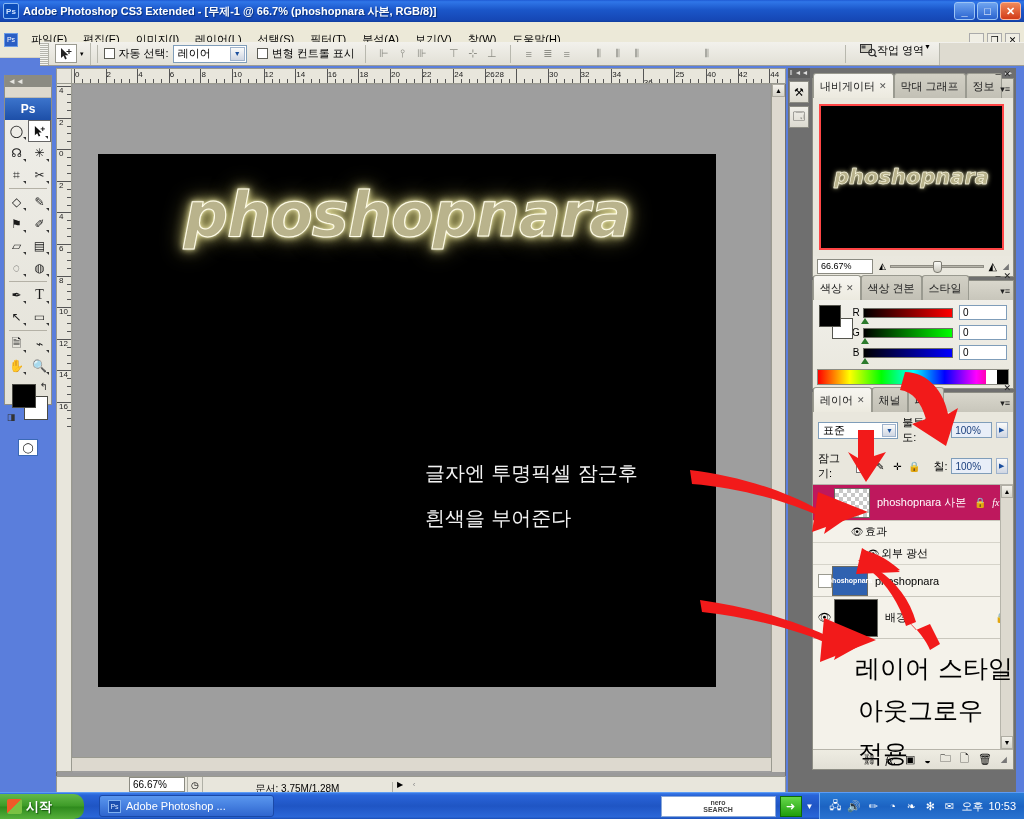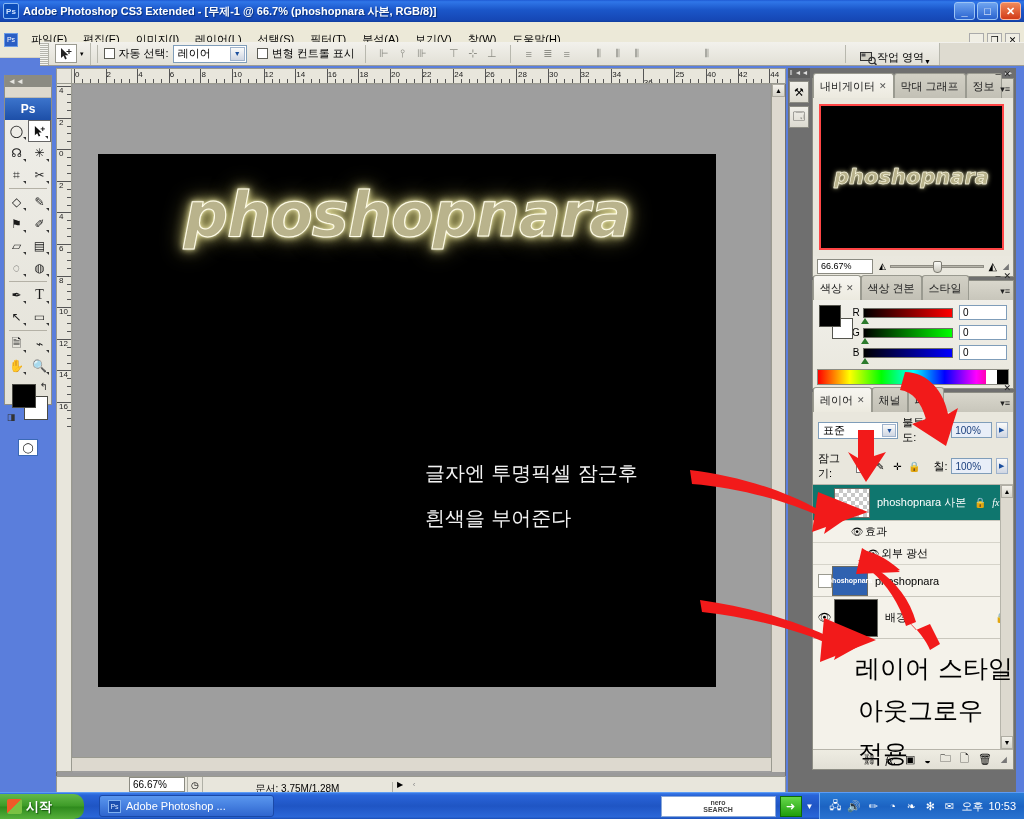--- a/index.html
+++ b/index.html
@@ -72,21 +72,21 @@
     display:flex;align-items:center;font-size:11px;padding-left:4px;position:relative;
   }
   .opt-select .arrow {
     position:absolute;right:1px;top:1px;width:15px;height:14px;
     background:linear-gradient(180deg,#fbfbfa,#cfd6e2);border:1px solid #9fb3cc;
     display:flex;align-items:center;justify-content:center;font-size:7px;color:#1b4f9e;
   }
   .align-icons { display:flex;gap:3px;align-items:center;padding:0 4px; }
   .align-ic { width:16px;height:16px;display:flex;align-items:center;justify-content:center;
     font-size:11px;color:#8e8e86; }
-  .workspace-btn { display:flex;align-items:flex-end;padding:0 8px;height:22px; }
+  .workspace-btn { display:flex;align-items:flex-start;padding:0 8px;height:22px; }
   .opt-right-fill { flex:1;height:22px;background:#dedbd0;border-left:1px solid #b8b8ae; }
 
   
   .toolbox {
     position:absolute; left:4px; top:75px; width:48px; height:330px;
     background:linear-gradient(180deg,#f0efea,#e4e2d8);
     border:1px solid #8f8f86; border-top:none;
   }
   .tb-grip { height:12px;background:#8b8b82;display:flex;align-items:center;padding-left:3px;color:#e6e6e0;font-size:8px; }
   .tb-blank { height:11px;background:#ddd9cd;border-bottom:1px solid #bdbab0; }
@@ -221,21 +221,21 @@
     display:flex;align-items:center;justify-content:center;font-size:7px;color:#1b4f9e; }
   .lb-num { width:42px;height:16px;border:1px solid #7f9db9;background:#e8eef8;
     font-size:10px;color:#1a3f7d;display:flex;align-items:center;padding-left:3px; }
   .lb-spin { width:13px;height:16px;border:1px solid #9fb3cc;background:linear-gradient(180deg,#fbfbfa,#cfd6e2);
     display:flex;align-items:center;justify-content:center;font-size:7px;color:#1b4f9e; }
   .lock-ic { width:14px;height:14px;display:flex;align-items:center;justify-content:center;font-size:10px; }
   .lock-ic.boxed { border:1px solid #777;background:#fff; }
 
   .layer-list { background:#f4f2ea;border-top:1px solid #b6b4aa;position:relative;height:265px;overflow:hidden; }
   .lrow { display:flex;align-items:center;height:36px;border-bottom:1px solid #c9c7bd;padding:0 2px;font-size:11px; }
-  .lrow.sel { background:#0f766e;color:#fff; }
+  .lrow.sel { background:#be185d;color:#fff; }
   .eye { width:19px;text-align:center;font-size:11px; }
   .lthumb { width:36px;height:30px;border:1px solid #6b6b63;background:#fff;flex:0 0 auto; }
   .lthumb.checker {
     background-image:
       linear-gradient(45deg,#c8c8c8 25%,transparent 25%,transparent 75%,#c8c8c8 75%),
       linear-gradient(45deg,#c8c8c8 25%,transparent 25%,transparent 75%,#c8c8c8 75%);
     background-size:8px 8px; background-position:0 0,4px 4px; background-color:#fff;
   }
   .lthumb.black { background:#000; }
   .lthumb.txt { display:flex;align-items:center;justify-content:center;
@@ -503,21 +503,21 @@
       <div class="rt" style="left: 382.2px; top: 2px;">24</div>
       <div class="rtick" style="left: 381.2px; top: 0px; width: 1px; height: 14px;"></div>
       <div class="rtick" style="left: 389.1px; top: 10px; width: 1px; height: 4px;"></div>
       <div class="rtick" style="left: 397px; top: 10px; width: 1px; height: 4px;"></div>
       <div class="rtick" style="left: 404.9px; top: 10px; width: 1px; height: 4px;"></div>
       <div class="rt" style="left: 413.8px; top: 2px;">26</div>
       <div class="rtick" style="left: 412.8px; top: 0px; width: 1px; height: 14px;"></div>
       <div class="rtick" style="left: 420.7px; top: 10px; width: 1px; height: 4px;"></div>
       <div class="rtick" style="left: 428.6px; top: 10px; width: 1px; height: 4px;"></div>
       <div class="rtick" style="left: 436.5px; top: 10px; width: 1px; height: 4px;"></div>
-      <div class="rt" style="left: 446px; top: 2px; text-align: center;">28</div>
+      <div class="rt" style="left: 423px; top: 2px; text-align: center;">28</div>
       <div class="rtick" style="left: 444.4px; top: 0px; width: 1px; height: 14px;"></div>
       <div class="rtick" style="left: 452.3px; top: 10px; width: 1px; height: 4px;"></div>
       <div class="rtick" style="left: 460.2px; top: 10px; width: 1px; height: 4px;"></div>
       <div class="rtick" style="left: 468.1px; top: 10px; width: 1px; height: 4px;"></div>
       <div class="rt" style="left: 477px; top: 2px;">30</div>
       <div class="rtick" style="left: 476px; top: 0px; width: 1px; height: 14px;"></div>
       <div class="rtick" style="left: 483.9px; top: 10px; width: 1px; height: 4px;"></div>
       <div class="rtick" style="left: 491.8px; top: 10px; width: 1px; height: 4px;"></div>
       <div class="rtick" style="left: 499.7px; top: 10px; width: 1px; height: 4px;"></div>
       <div class="rt" style="left: 508.6px; top: 2px;">32</div>

